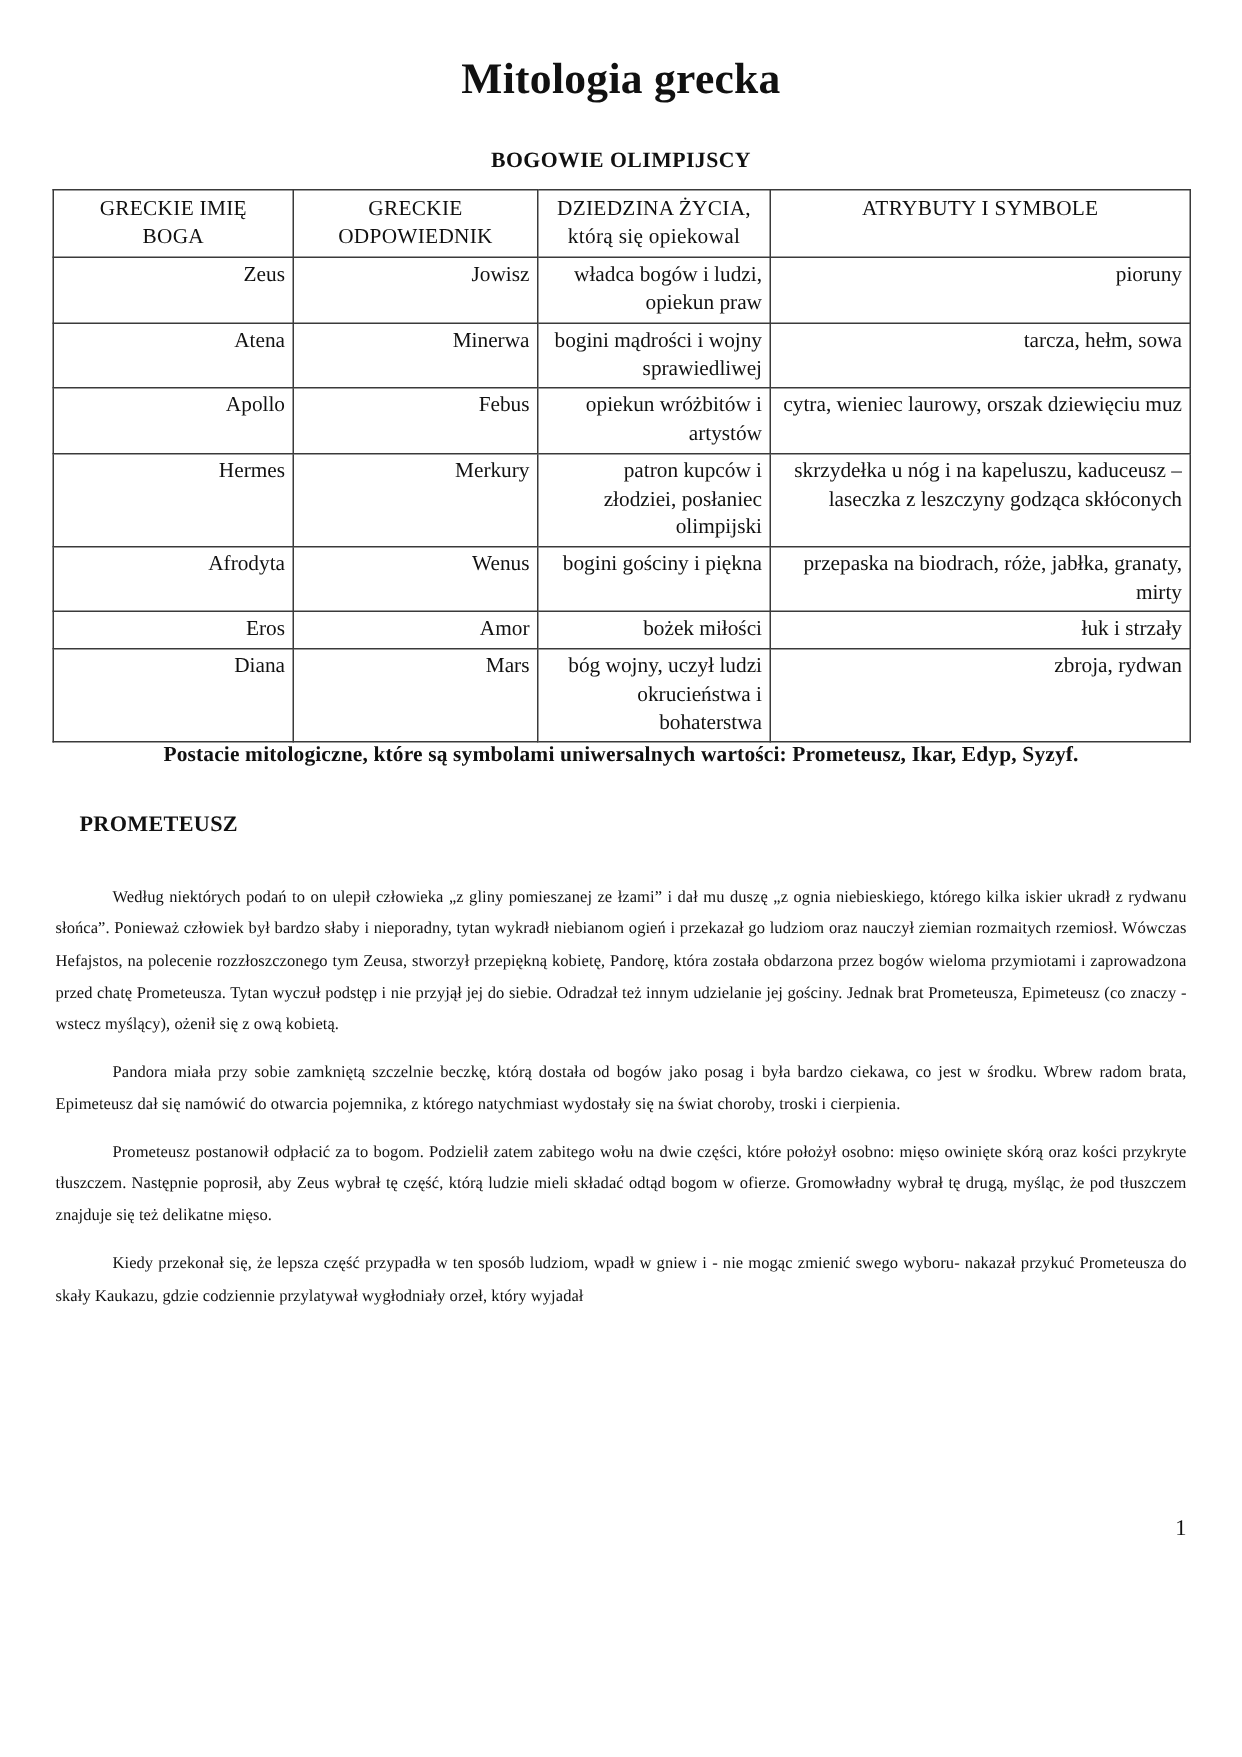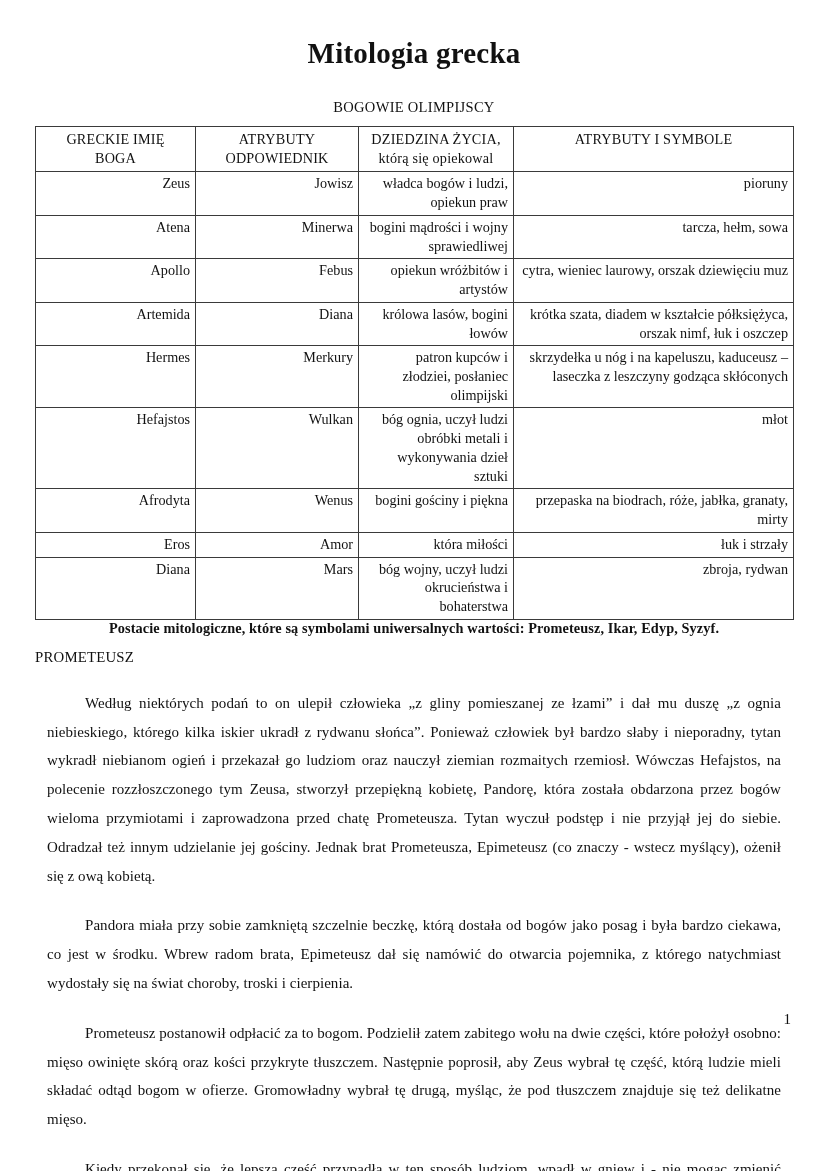--- a/index.html
+++ b/index.html
@@ -30,21 +30,21 @@
     font-size: 29px;
     font-weight: bold;
     letter-spacing: 0.2px;
     margin: 0;
     padding-top: 38px;
     line-height: 1.1;
   }
   .section-title {
     text-align: center;
     font-size: 14.5px;
-    font-weight: normal;
+    font-weight: bold;
     margin: 0;
     padding-top: 29px;
     padding-bottom: 10px;
     letter-spacing: 0.3px;
   }
 
   
   table.gods {
     border-collapse: collapse;
     width: 758px;
@@ -84,29 +84,30 @@
   .lead-bold {
     text-align: center;
     font-weight: bold;
     font-size: 14.3px;
     margin: 0;
     padding-bottom: 2px;
     letter-spacing: 0.1px;
   }
   .subhead {
     font-size: 14.8px;
-    margin: 0;
+    margin: 18px;
     padding-top: 10px;
     padding-bottom: 2px;
     letter-spacing: 0.2px;
+    font-weight: bold;
   }
   p.body {
-    font-size: 15px;
+    font-size: 11px;
     text-align: justify;
-    margin: 12px;
+    margin: 2px;
     padding-top: 9px;
     line-height: 1.92;
     text-indent: 38px;
     letter-spacing: 0.05px;
   }
 
   .page-number {
     position: absolute;
     right: 37px;
     bottom: 40px;
@@ -129,21 +130,21 @@
         <col class="col-3">
         <col class="col-4">
     </colgroup>
     <thead>
       <tr>
         <th class="hdr-1">
           <span class="sub">GRECKIE IMIĘ</span>
           <span class="sub">BOGA</span>
         </th>
         <th class="hdr-2">
-          <span class="sub">ATRYBUTY</span>
+          <span class="sub">GRECKIE</span>
           <span class="sub">ODPOWIEDNIK</span>
         </th>
         <th class="hdr-3">
           <span class="sub">DZIEDZINA ŻYCIA,</span>
           <span class="sub">którą się opiekowal</span>
         </th>
         <th class="hdr-4">
           <span class="sub">ATRYBUTY I SYMBOLE</span>
         </th>
       </tr>
@@ -161,47 +162,35 @@
           <td class="cell">bogini mądrości i wojny sprawiedliwej</td>
           <td class="cell">tarcza, hełm, sowa</td>
         </tr>
         <tr>
           <td class="cell">Apollo</td>
           <td class="cell">Febus</td>
           <td class="cell">opiekun wróżbitów i artystów</td>
           <td class="cell">cytra, wieniec laurowy, orszak dziewięciu muz</td>
         </tr>
         <tr>
-          <td class="cell">Artemida</td>
-          <td class="cell">Diana</td>
-          <td class="cell">królowa lasów, bogini łowów</td>
-          <td class="cell">krótka szata, diadem w kształcie półksiężyca, orszak nimf, łuk i oszczep</td>
-        </tr>
-        <tr>
           <td class="cell">Hermes</td>
           <td class="cell">Merkury</td>
           <td class="cell">patron kupców i złodziei, posłaniec olimpijski</td>
           <td class="cell">skrzydełka u nóg i na kapeluszu, kaduceusz – laseczka z leszczyny godząca skłóconych</td>
         </tr>
         <tr>
-          <td class="cell">Hefajstos</td>
-          <td class="cell">Wulkan</td>
-          <td class="cell">bóg ognia, uczył ludzi obróbki metali i wykonywania dzieł sztuki</td>
-          <td class="cell">młot</td>
-        </tr>
-        <tr>
           <td class="cell">Afrodyta</td>
           <td class="cell">Wenus</td>
           <td class="cell">bogini gościny i piękna</td>
           <td class="cell">przepaska na biodrach, róże, jabłka, granaty, mirty</td>
         </tr>
         <tr>
           <td class="cell">Eros</td>
           <td class="cell">Amor</td>
-          <td class="cell">która miłości</td>
+          <td class="cell">bożek miłości</td>
           <td class="cell">łuk i strzały</td>
         </tr>
         <tr>
           <td class="cell">Diana</td>
           <td class="cell">Mars</td>
           <td class="cell">bóg wojny, uczył ludzi okrucieństwa i bohaterstwa</td>
           <td class="cell">zbroja, rydwan</td>
         </tr>
       </tbody>
   </table>

